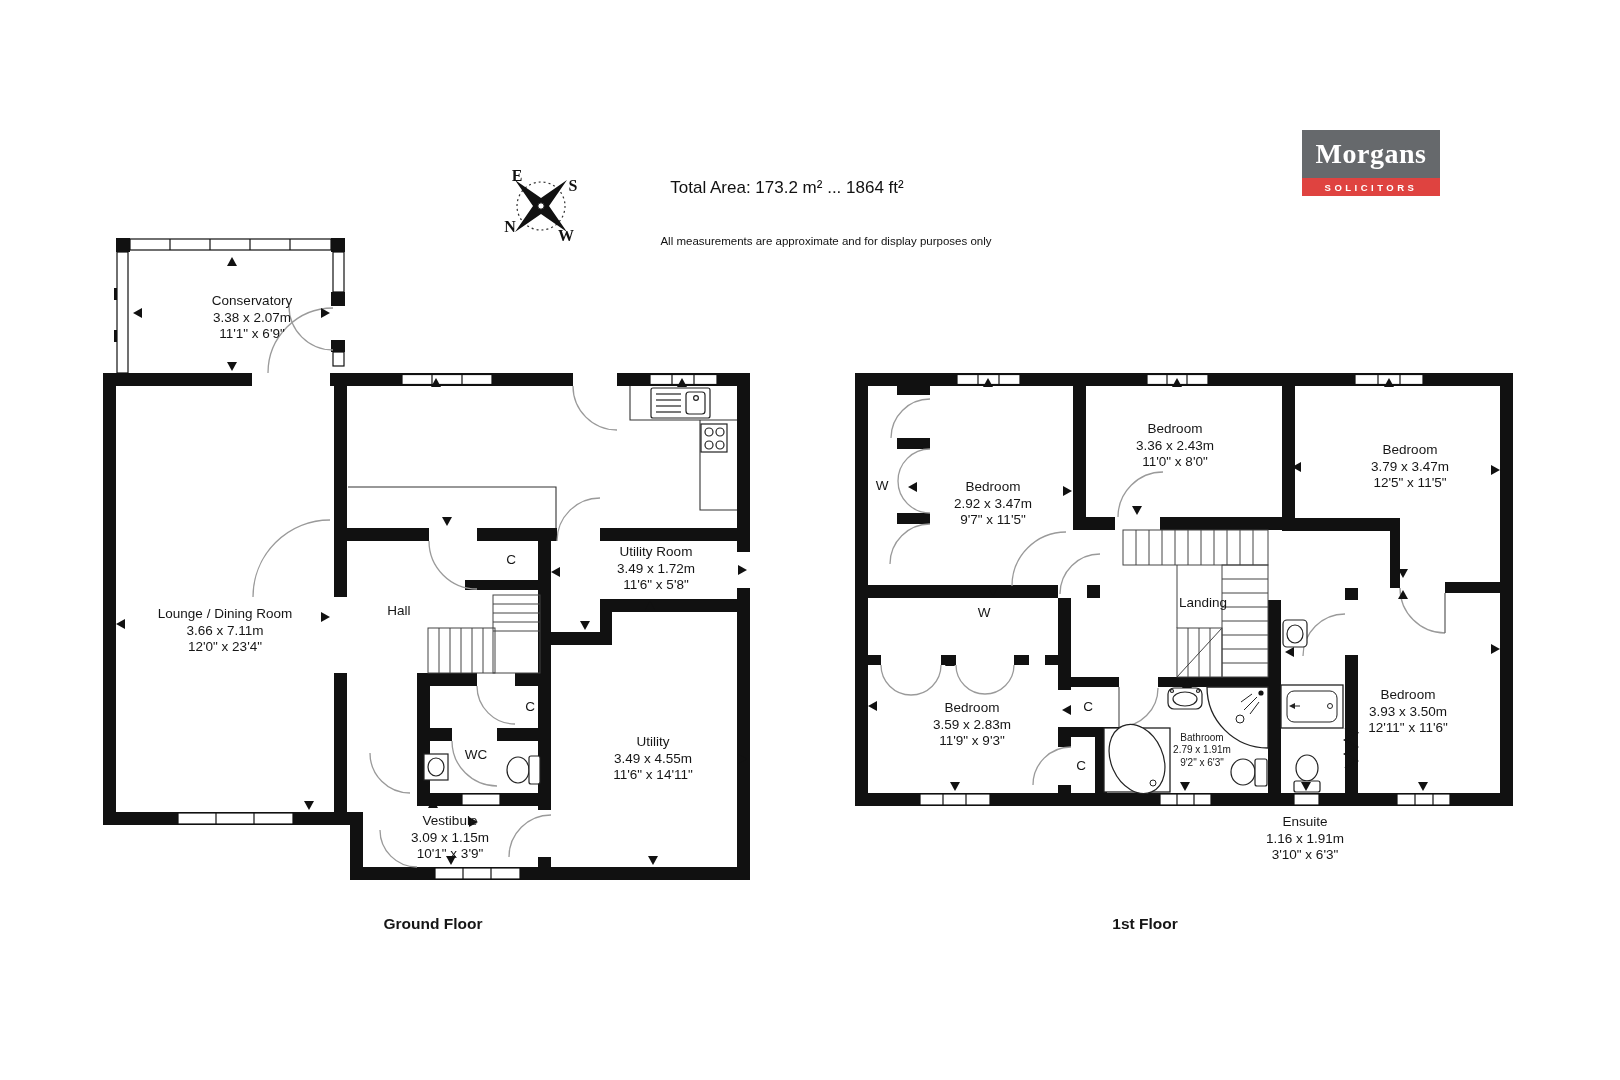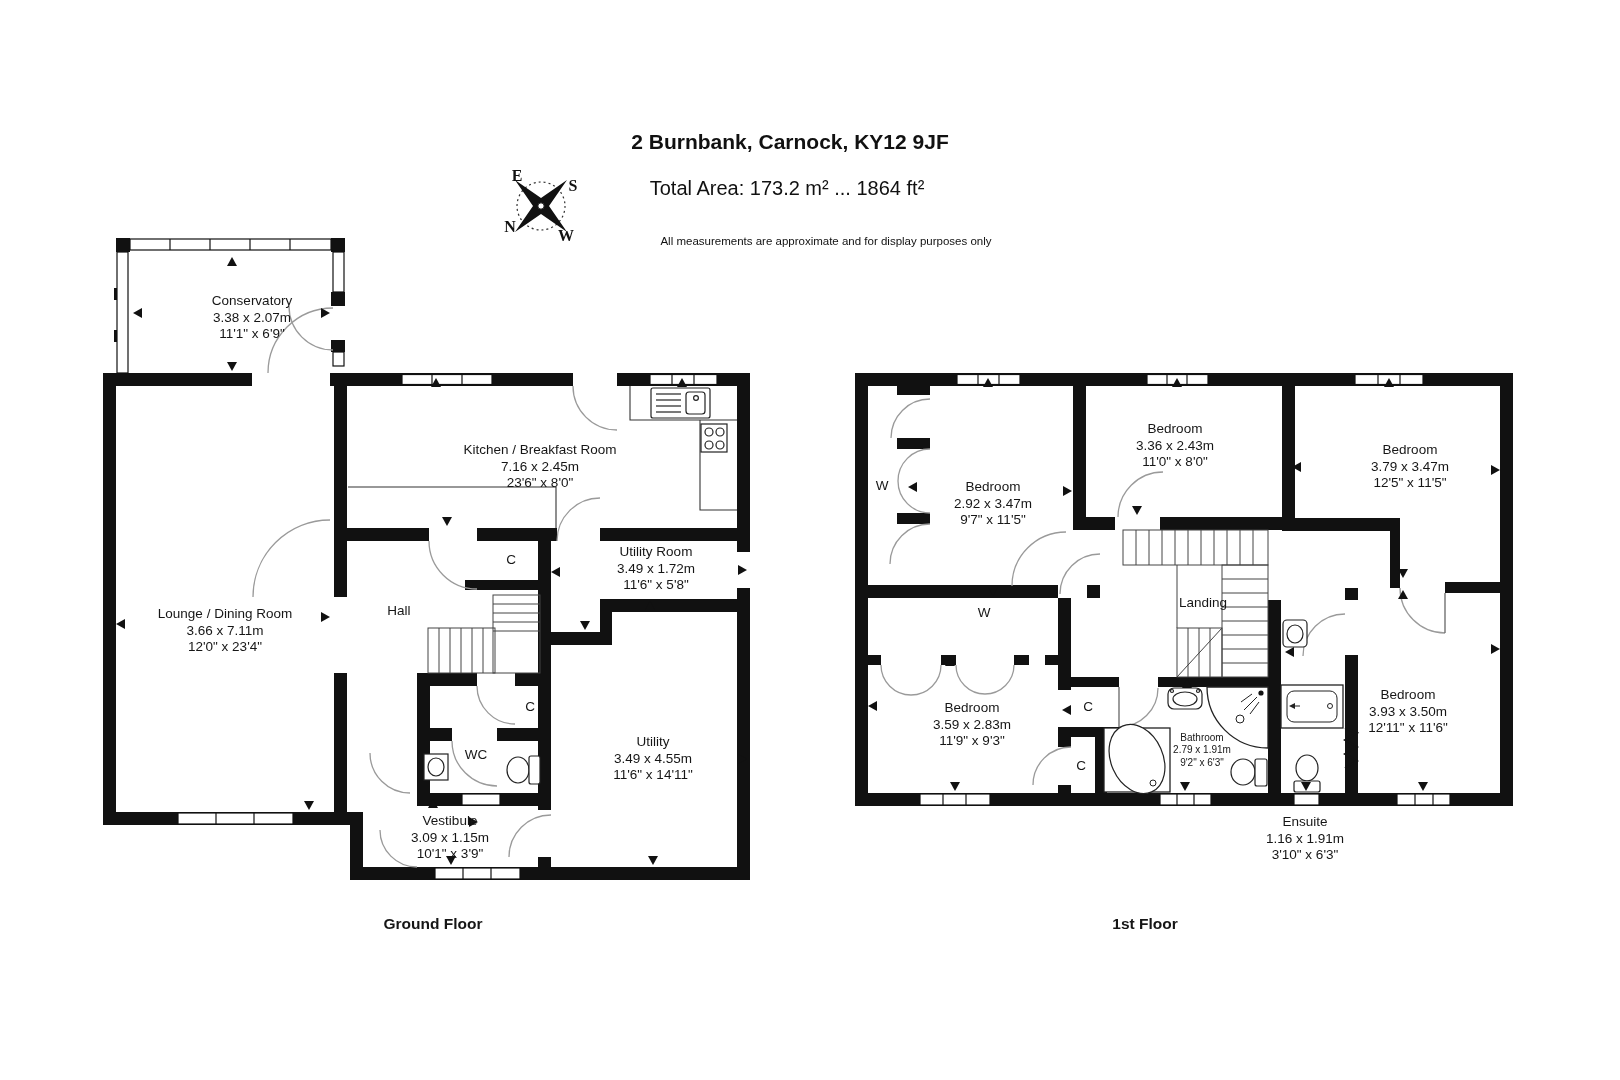--- a/index.html
+++ b/index.html
@@ -6,21 +6,21 @@
   .canvas{position:relative;width:1620px;height:1080px;background:#fff;overflow:hidden;
           font-family:"Liberation Sans", sans-serif;color:#111;}
   svg.plan{position:absolute;left:0;top:0;width:1620px;height:1080px;}
   .lbl{position:absolute;transform:translate(-50%,-50%);text-align:center;white-space:nowrap;
        font-size:13.5px;line-height:1.24;color:#161616;}
   .lbl span{display:block;}
   .small{font-size:10px;}
   .title{position:absolute;left:790px;top:142px;transform:translate(-50%,-50%);
          font-size:21px;font-weight:bold;white-space:nowrap;}
   .area{position:absolute;left:787px;top:188px;transform:translate(-50%,-50%);
-        font-size:20px;white-space:nowrap;}
+        font-size:17px;white-space:nowrap;}
   .disclaimer{position:absolute;left:790px;top:241px;transform:translate(-50%,-50%);
         font-size:11.5px;white-space:nowrap;margin-left:36px;}
   .floorlbl{font-weight:bold;font-size:15.5px;text-align:center;}
   .logo{position:absolute;left:1302px;top:130px;width:138px;}
   .logo .name{background:#66696c;color:#fff;height:48px;display:flex;align-items:center;justify-content:center;
         font-family:"Liberation Serif", serif;font-weight:bold;font-size:28px;letter-spacing:.5px;}
   .logo .tag{background:#df4340;color:#fff;height:18px;display:flex;align-items:center;justify-content:center;
         font-size:9.5px;font-weight:bold;letter-spacing:3.5px;}
   .compass-letter{position:absolute;transform:translate(-50%,-50%);
         font-family:"Liberation Serif", serif;font-weight:bold;font-size:16px;}
@@ -363,44 +363,42 @@
     </g>
   </g>
 
   <g>
     <circle cx="541" cy="206" r="24" fill="none" stroke="#333" stroke-width="1.2" stroke-dasharray="2,3"></circle>
     <path d="M 567 180 L 549 206 L 567 232 L 541 214 L 515 232 L 533 206 L 515 180 L 541 198 Z" fill="#111"></path>
     <circle cx="541" cy="206" r="3.2" fill="#fff" stroke="#111" stroke-width="1"></circle>
   </g>
 </svg>
 
-<div class="title">2 Burnbank, Carnock, KY12 9JF</div>
 <div class="area">Total Area: 173.2 m² ... 1864 ft²</div>
 <div class="disclaimer">All measurements are approximate and for display purposes only</div>
 
+<div class="logo">
+  <div class="name">Morgans</div>
+  <div class="tag">SOLICITORS</div>
+</div>
 
 <div class="compass-letter" style="left:517px;top:176px;">E</div>
 <div class="compass-letter" style="left:573px;top:186px;">S</div>
 <div class="compass-letter" style="left:510px;top:227px;">N</div>
 <div class="compass-letter" style="left:566px;top:236px;">W</div>
 
 <div class="lbl" style="left:237px;top:318px;margin-left:15px;">
   <span>Conservatory</span>
   <span>3.38 x 2.07m</span>
   <span>11'1" x 6'9"</span>
 </div>
 <div class="lbl" style="left:225px;top:631px;">
   <span>Lounge / Dining Room</span>
   <span>3.66 x 7.11m</span>
   <span>12'0" x 23'4"</span>
-</div>
-<div class="lbl" style="left:540px;top:467px;">
-  <span>Kitchen / Breakfast Room</span>
-  <span>7.16 x 2.45m</span>
-  <span>23'6" x 8'0"</span>
 </div>
 <div class="lbl" style="left:656px;top:569px;">
   <span>Utility Room</span>
   <span>3.49 x 1.72m</span>
   <span>11'6" x 5'8"</span>
 </div>
 <div class="lbl" style="left:399px;top:604px;margin-top:7px;">Hall</div>
 <div class="lbl" style="left:511px;top:560px;">C</div>
 <div class="lbl" style="left:530px;top:707px;">C</div>
 <div class="lbl" style="left:476px;top:755px;">WC</div>

